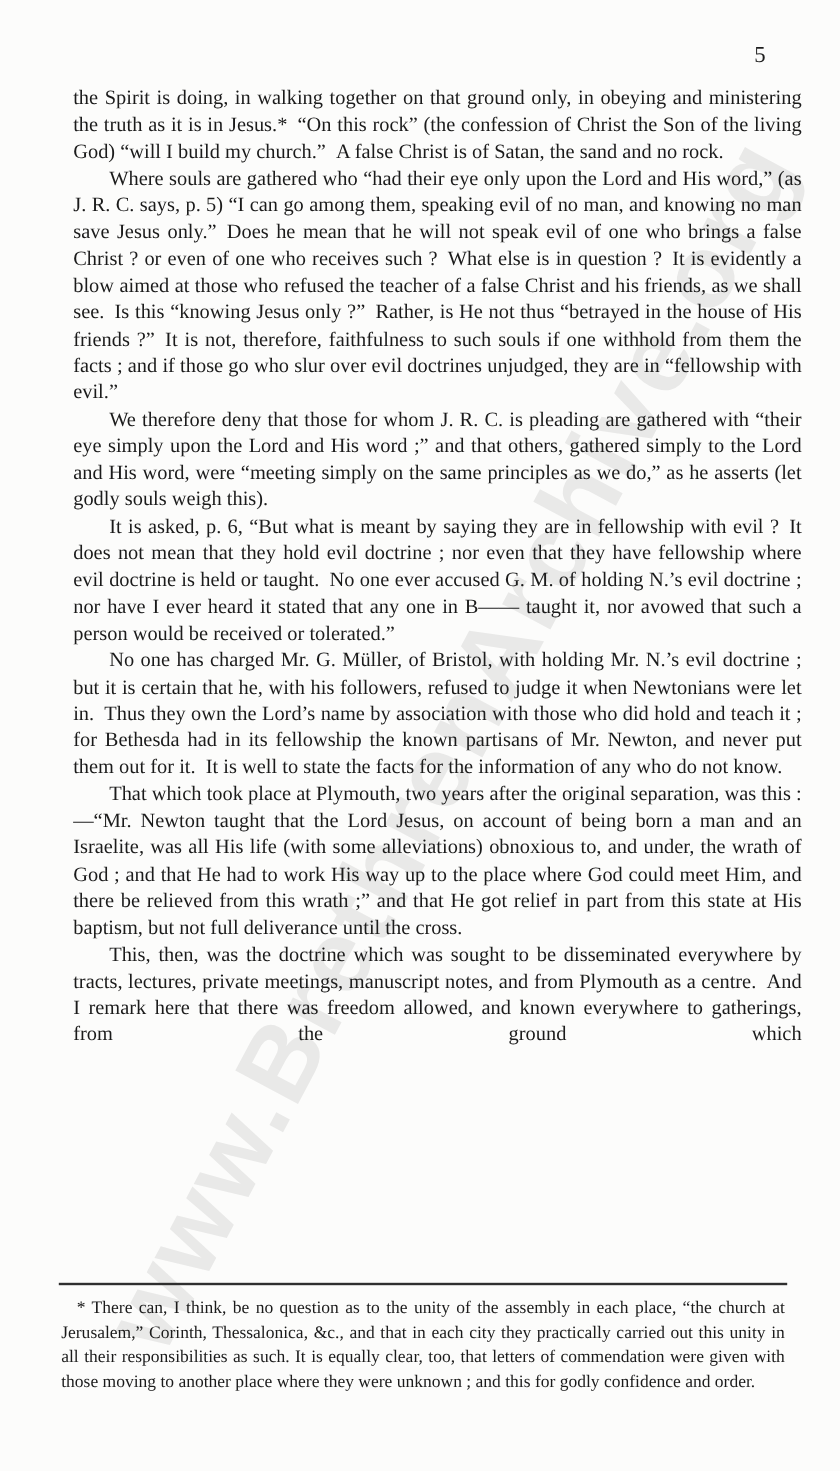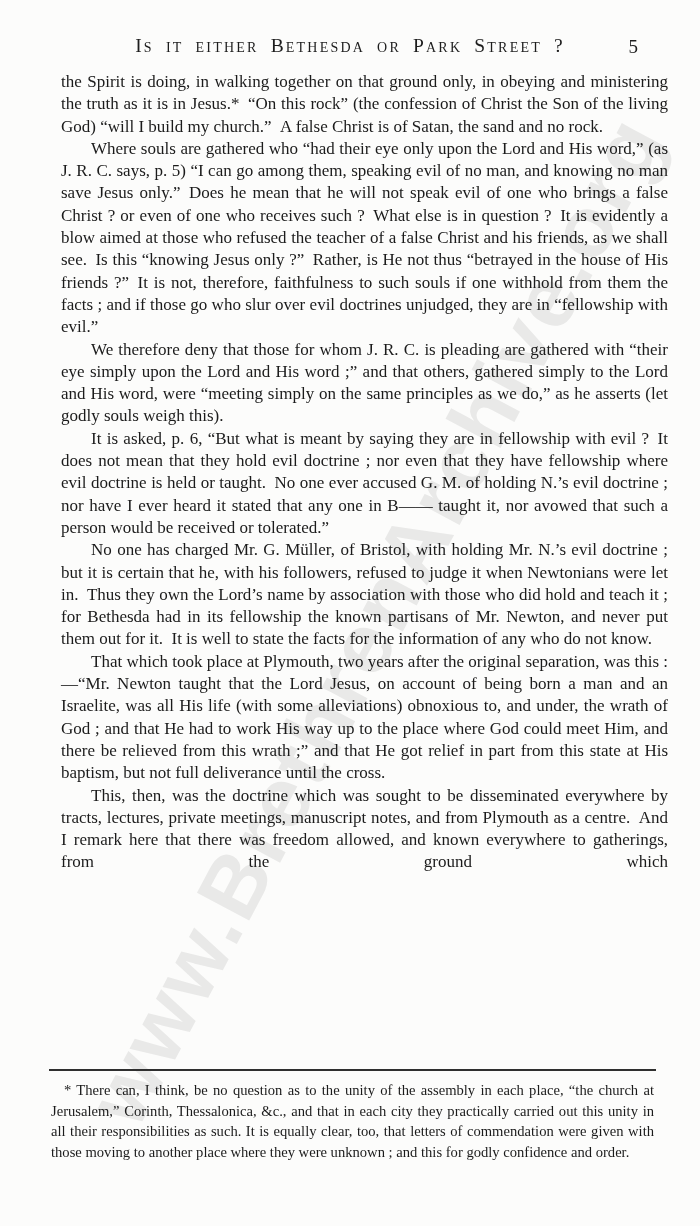--- a/index.html
+++ b/index.html
@@ -85,23 +85,20 @@
 </style>
 </head>
 <body>
 
 <div class="page">
 
   <div class="watermark">www.BrethrenArchive.org</div>
 
   <div class="content">
 
-    <div class="header">
-      <span>Is it either Bethesda or Park Street ?</span>
-    </div>
 
     <div class="page-num">5</div>
 
     <div class="body-text">
       <p class="first">the Spirit is doing, in walking together on that ground only, in obeying and ministering the truth as it is in Jesus.* “On this rock” (the confession of Christ the Son of the living God) “will I build my church.” A false Christ is of Satan, the sand and no rock.</p>
       <p>Where souls are gathered who “had their eye only upon the Lord and His word,” (as J. R. C. says, p. 5) “I can go among them, speaking evil of no man, and knowing no man save Jesus only.” Does he mean that he will not speak evil of one who brings a false Christ&nbsp;? or even of one who receives such&nbsp;? What else is in question&nbsp;? It is evidently a blow aimed at those who refused the teacher of a false Christ and his friends, as we shall see. Is this “knowing Jesus only&nbsp;?” Rather, is He not thus “betrayed in the house of His friends&nbsp;?” It is not, therefore, faithfulness to such souls if one withhold from them the facts&nbsp;; and if those go who slur over evil doctrines unjudged, they are in “fellowship with evil.”</p>
       <p>We therefore deny that those for whom J. R. C. is pleading are gathered with “their eye simply upon the Lord and His word&nbsp;;” and that others, gathered simply to the Lord and His word, were “meeting simply on the same principles as we do,” as he asserts (let godly souls weigh this).</p>
       <p>It is asked, p. 6, “But what is meant by saying they are in fellowship with evil&nbsp;? It does not mean that they hold evil doctrine&nbsp;; nor even that they have fellowship where evil doctrine is held or taught. No one ever accused G. M. of holding N.’s evil doctrine&nbsp;; nor have I ever heard it stated that any one in B—— taught it, nor avowed that such a person would be received or tolerated.”</p>
       <p>No one has charged Mr. G. Müller, of Bristol, with holding Mr. N.’s evil doctrine&nbsp;; but it is certain that he, with his followers, refused to judge it when Newtonians were let in. Thus they own the Lord’s name by association with those who did hold and teach it&nbsp;; for Bethesda had in its fellowship the known partisans of Mr. Newton, and never put them out for it. It is well to state the facts for the information of any who do not know.</p>
       <p>That which took place at Plymouth, two years after the original separation, was this&nbsp;:—“Mr. Newton taught that the Lord Jesus, on account of being born a man and an Israelite, was all His life (with some alleviations) obnoxious to, and under, the wrath of God&nbsp;; and that He had to work His way up to the place where God could meet Him, and there be relieved from this wrath&nbsp;;” and that He got relief in part from this state at His baptism, but not full deliverance until the cross.</p>

